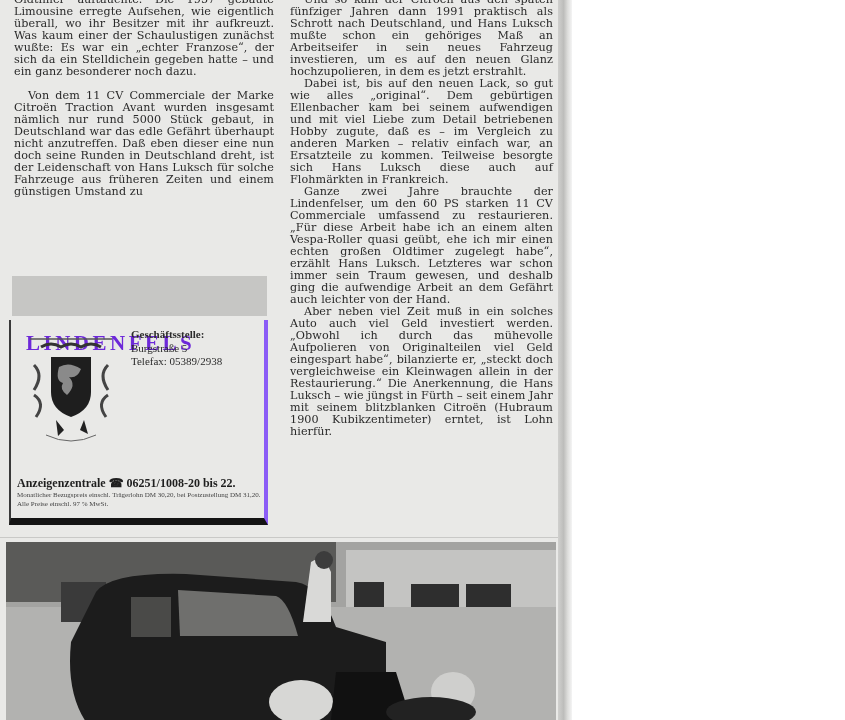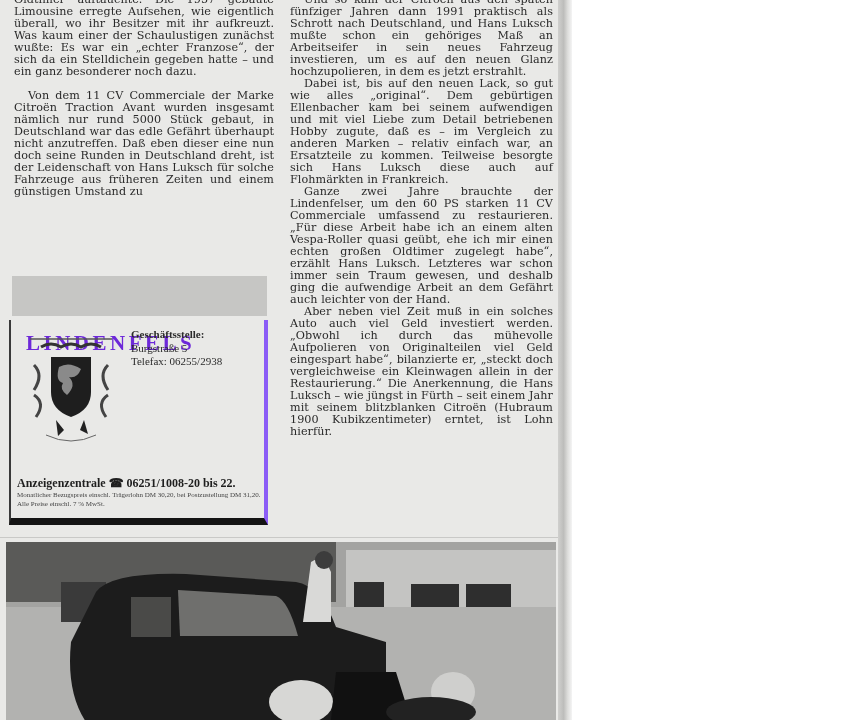--- a/index.html
+++ b/index.html
@@ -58,28 +58,28 @@
     <path d="M8 30 q10 10 0 25 M82 30 q-10 10 0 25" stroke="#444" stroke-width="3" fill="none"></path>
     <path d="M8 60 q12 8 2 22 M82 60 q-12 8 -2 22" stroke="#444" stroke-width="3" fill="none"></path>
     <path d="M25 22 h40 v35 q0 18 -20 25 q-20 -7 -20 -25 z" fill="#1e1e1e"></path>
     <path d="M33 32 q10 -6 22 2 q-4 10 -12 8 q8 8 -2 18 q-8 -6 -4 -12 q-8 -2 -4 -16z" fill="#8a8a8a"></path>
     <path d="M30 85 l8 10 l-6 6z M58 85 l4 14 l-8 -4z" fill="#222"></path>
     <path d="M20 100 q25 12 50 0" stroke="#666" stroke-width="1" fill="none"></path>
   </svg>
   <div class="info">
     <div class="label">Geschäftsstelle:</div>
     <div>Burgstraße 5</div>
-    <div>Telefax: 06255/2938</div>
+    <div>Telefax: 05389/2938</div>
   </div>
   <div class="central">
     <span>Anzeigenzentrale</span>
     <span>☎</span>
     <span>06251/1008-20 bis 22.</span>
   </div>
-  <div class="fine">Monatlicher Bezugspreis einschl. Trägerlohn DM 30,20, bei Postzustellung DM 31,20. Alle Preise einschl. 7 % MwSt.</div>
+  <div class="fine">Monatlicher Bezugspreis einschl. Trägerlohn DM 30,20, bei Postzustellung DM 31,20. Alle Preise einschl. 97 % MwSt.</div>
 </div>
 
 <div class="photo-rule"></div>
 <div class="photo">
   <svg width="550" height="178" viewBox="0 0 550 178">
     <rect x="0" y="0" width="550" height="178" fill="#a3a3a1"></rect>
     <rect x="0" y="0" width="330" height="60" fill="#5a5a58"></rect>
     <rect x="340" y="8" width="210" height="70" fill="#c4c4c2"></rect>
     <rect x="348" y="40" width="30" height="28" fill="#2e2e2e"></rect>
     <rect x="405" y="42" width="48" height="25" fill="#2e2e2e"></rect>

